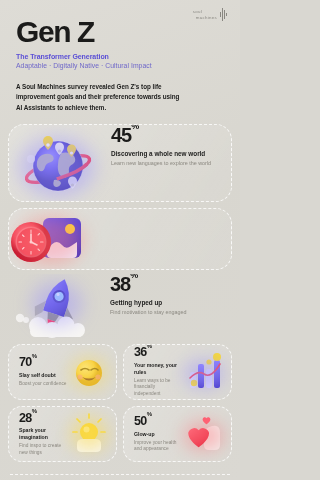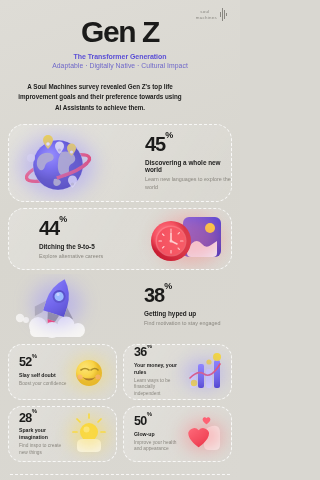--- a/index.html
+++ b/index.html
@@ -9,21 +9,21 @@
     font-family: "Liberation Sans", sans-serif;
     overflow: hidden;
   }
   .page {
     position: relative;
     width: 240px; height: 480px;
     background: linear-gradient(160deg,#dedcd6 0%,#d8d6cf 45%,#dad8d2 100%);
   }
 
   
-  .header { position: relative; padding: 14px 16px 0 16px; text-align: center; }
+  .header { position: relative; padding: 14px 16px 0 16px; }
   .logo {
     position: absolute; top: 8px; right: 12px;
     display: flex; align-items: center; gap: 2px;
     opacity: .75;
   }
   .logo-text { font-size: 4.4px; letter-spacing: .3px; color: #6e6c66; line-height: 1.25; }
   .logo-text .l2 { display: block; margin-left: 3px; }
   .logo-mark { width: 9px; height: 13px; }
 
   .title {
@@ -44,23 +44,22 @@
     letter-spacing: -.02px;
   }
 
   
   .card {
     position: relative;
     margin: 0 8px;
     border: 1px dashed rgba(255,255,255,.78);
     border-radius: 16px;
     background: linear-gradient(120deg, rgba(255,255,255,.22), rgba(255,255,255,.05));
-    display: flex; align-items: center;
+    display: flex; 
     overflow: hidden;
-    gap: 34px;
   }
   .card.plain { border: none; background: none; }
 
   .pct { font-size: 20px; font-weight: 700; color: #1b1b1a; letter-spacing: -1px; line-height: 1; }
   .pct sup { font-size: 9px; font-weight: 700; top: -.62em; position: relative; letter-spacing: 0; }
   .stat-head { font-size: 6.4px; font-weight: 700; color: #1d1d1c; margin-top: 5px; letter-spacing: -.02px; }
   .stat-sub  { font-size: 5.4px; font-weight: 400; color: #8b8880; margin-top: 2px; line-height: 1.5; }
 
   .art { position: relative; flex: 0 0 auto; }
 
@@ -168,25 +167,20 @@
       </svg>
     </div>
     <div class="txt">
       <div class="pct"><span>45</span><sup>%</sup></div>
       <div class="stat-head">Discovering a whole new world</div>
       <div class="stat-sub">Learn new languages to explore the world</div>
     </div>
   </div>
 
   <div class="card row2">
-    <div class="txt">
-      <div class="pct"><span>44</span><sup>%</sup></div>
-      <div class="stat-head">Ditching the 9-to-5</div>
-      <div class="stat-sub">Explore alternative careers</div>
-    </div>
     <div class="art">
       <div class="glow" style="left:8px;top:8px;width:66px;height:48px;background:rgba(255,120,120,.4);"></div>
       <svg viewBox="0 0 82 62" width="82" height="62">
         <defs>
           <linearGradient id="gCal" x1="0" y1="0" x2="1" y2="1">
             <stop offset="0%" stop-color="#6c5cf0"></stop>
             <stop offset="100%" stop-color="#3f32c0"></stop>
           </linearGradient>
           <radialGradient id="gClock" cx="35%" cy="30%">
             <stop offset="0%" stop-color="#ff7a89"></stop>
@@ -255,21 +249,21 @@
       <div class="pct"><span>38</span><sup>%</sup></div>
       <div class="stat-head">Getting hyped up</div>
       <div class="stat-sub">Find motivation to stay engaged</div>
     </div>
   </div>
 
   <div class="grid">
 
     <div class="mini">
       <div class="txt">
-        <div class="pct"><span>52</span><sup>%</sup></div>
+        <div class="pct"><span>70</span><sup>%</sup></div>
         <div class="stat-head">Slay self doubt</div>
         <div class="stat-sub">Boost your confidence</div>
       </div>
       <div class="art">
         <div class="glow" style="left:4px;top:10px;width:36px;height:30px;background:rgba(250,220,90,.55);"></div>
         <svg viewBox="0 0 44 48" width="44" height="48">
           <defs>
             <radialGradient id="gFace" cx="35%" cy="30%">
               <stop offset="0%" stop-color="#ffe98a"></stop>
               <stop offset="70%" stop-color="#f9cf3c"></stop>

